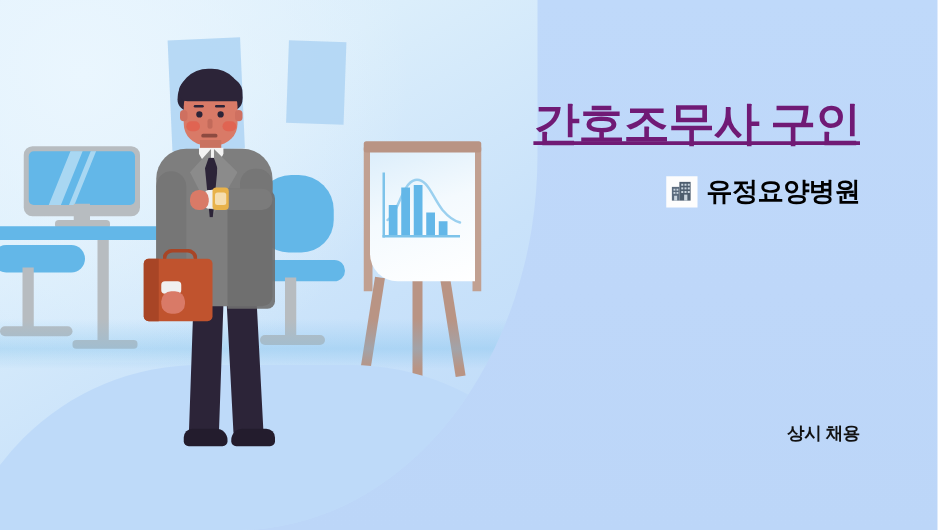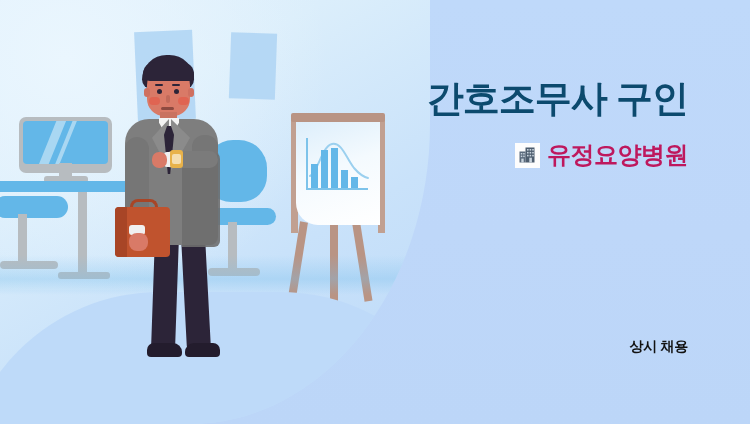--- a/index.html
+++ b/index.html
@@ -355,44 +355,45 @@
     width: 370px; height: 424px;
   }
   .title {
     position: absolute;
     right: 62px;
     top: 74px;
     margin: 0;
     font-size: 37px;
     font-weight: 700;
     letter-spacing: -1px;
-    color: #0c4a6e;
+    color: #701a75;
     white-space: nowrap;
     text-align: right;
+    text-decoration: underline;
   }
   .company-row {
     position: absolute;
     right: 62px;
     top: 139px;
     display: flex;
     align-items: center;
     gap: 7px;
   }
   .company-icon {
     width: 25px; height: 25px;
     background: #fdfdfd;
     display: flex;
     align-items: center;
     justify-content: center;
     flex: 0 0 auto;
   }
   .company-name {
-    font-size: 24px;
+    font-size: 21px;
     font-weight: 700;
-    color: #be185d;
+    color: #000000;
     letter-spacing: -.5px;
     white-space: nowrap;
   }
   .status {
     position: absolute;
     right: 62px;
     top: 338px;
     font-size: 14px;
     font-weight: 700;
     color: #121212;

